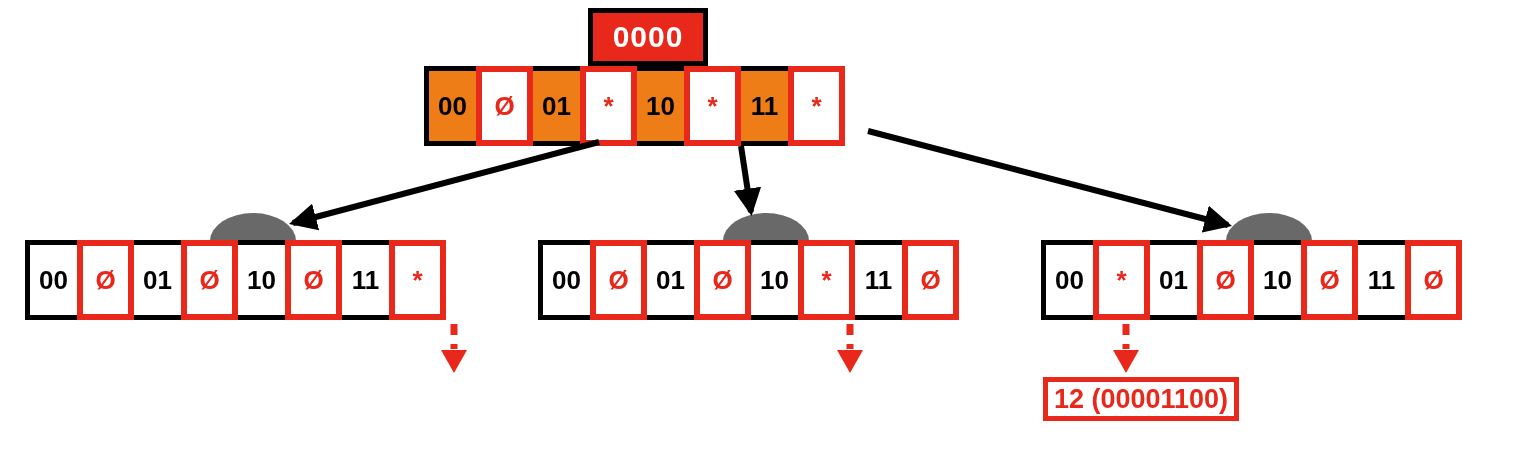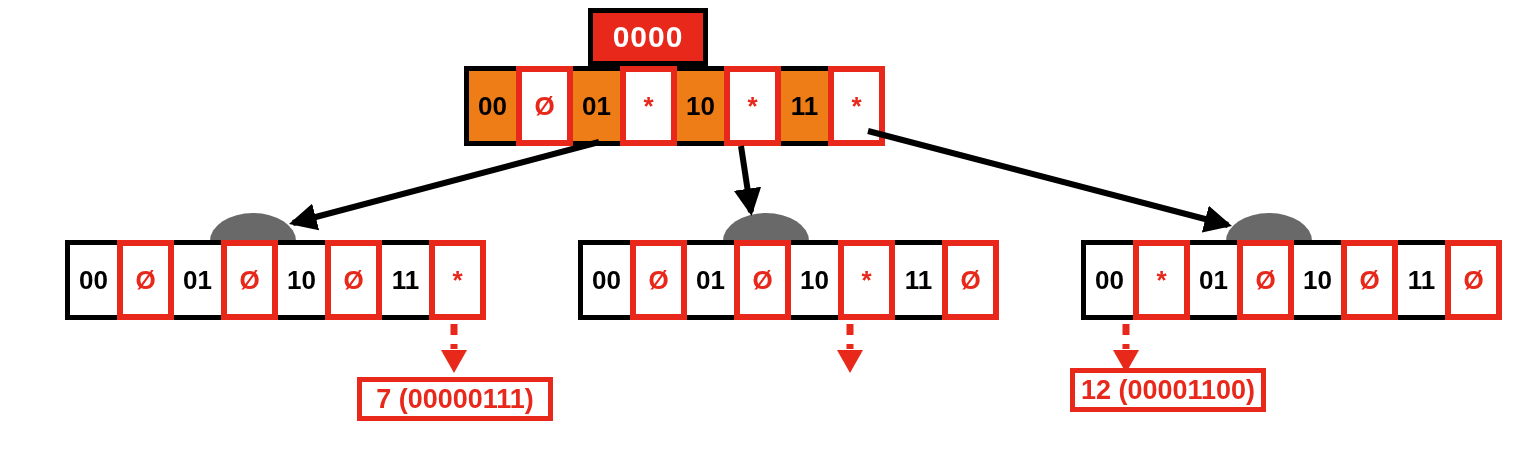--- a/index.html
+++ b/index.html
@@ -35,21 +35,20 @@
     z-index: 2;
   }
   .cell {
     width: 57px; height: 80px;
     box-sizing: border-box;
     background: #ffffff;
     display: flex; align-items: center; justify-content: center;
     font-weight: bold;
     font-size: 26px;
     flex: none;
-    margin-left: 40px;
   }
   .cell + .cell { margin-left: -5px; }
   .c-bk { border: 5px solid #000000; color: #000000; }
   .c-or { border: 5px solid #000000; background: #ee7d18; color: #000000; }
   .c-rd { border: 6px solid #e8281b; color: #e8281b; position: relative; z-index: 2; }
 
   
   .dome {
     position: absolute;
     width: 86px; height: 28px;
@@ -131,24 +130,21 @@
     <span class="cell c-bk">00</span>
     <span class="cell c-rd">*</span>
     <span class="cell c-bk">01</span>
     <span class="cell c-rd">Ø</span>
     <span class="cell c-bk">10</span>
     <span class="cell c-rd">Ø</span>
     <span class="cell c-bk">11</span>
     <span class="cell c-rd">Ø</span>
   </div>
 
-  <div class="value-box" style="left:357px; top:377px;">
-    <span>7 (00000111)</span>
-  </div>
-  <div class="value-box" style="left:1043px; top:368px;margin-left:27px;">
+  <div class="value-box" style="left:1043px; top:377px;">
     <span>12 (00001100)</span>
   </div>
 
   <svg id="arrows" width="1523" height="461" viewBox="0 0 1523 461">
     <defs>
       <marker id="ahBlack" viewBox="0 0 10 10" refX="8.5" refY="5" markerWidth="4.6" markerHeight="4.6" orient="auto">
         <path d="M0,0 L10,5 L0,10 z" fill="#000000"></path>
       </marker>
     </defs>
 

